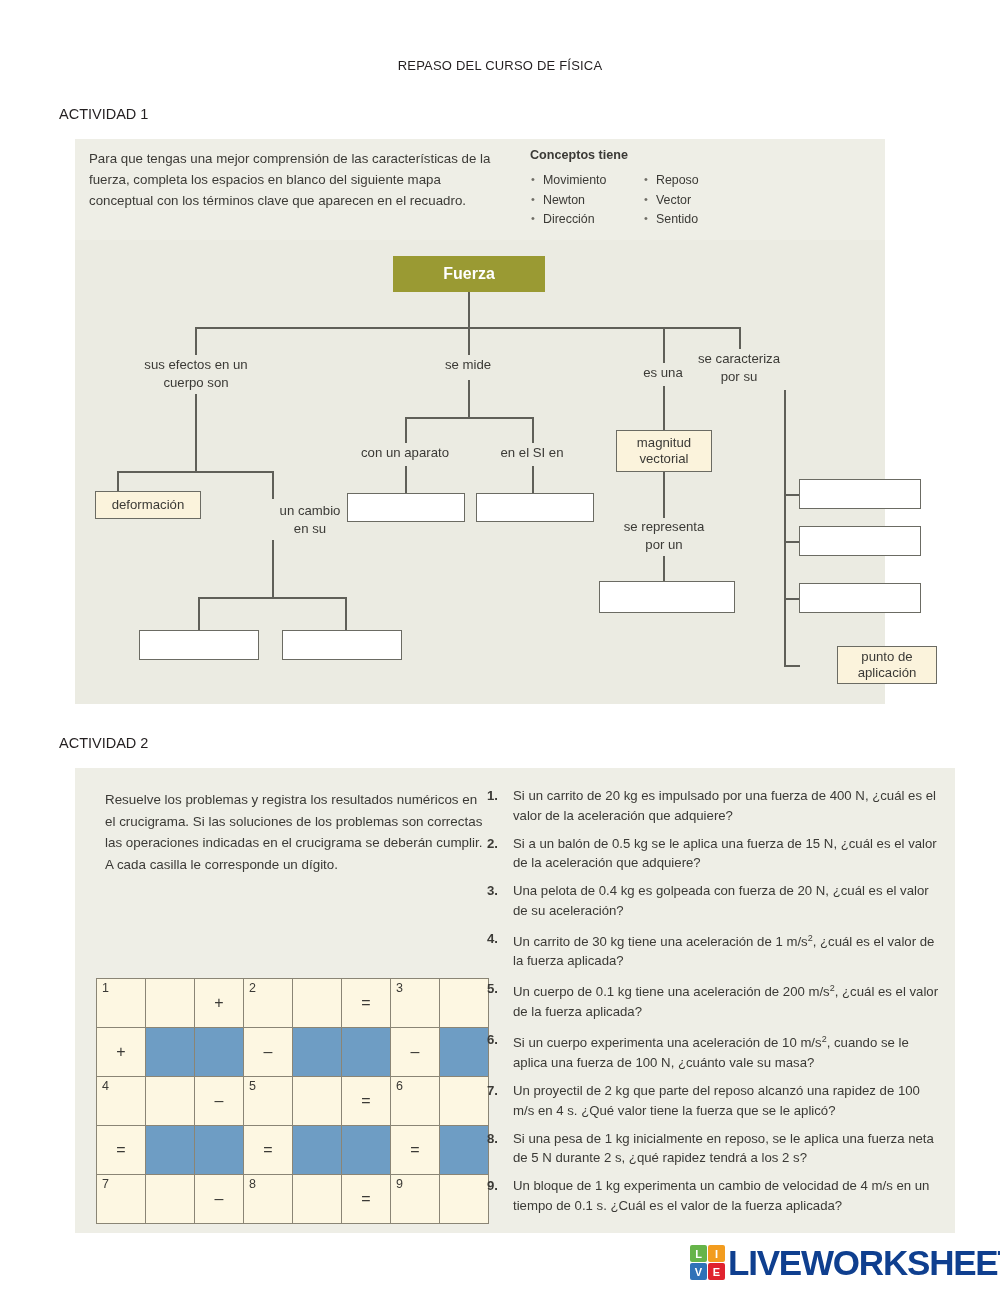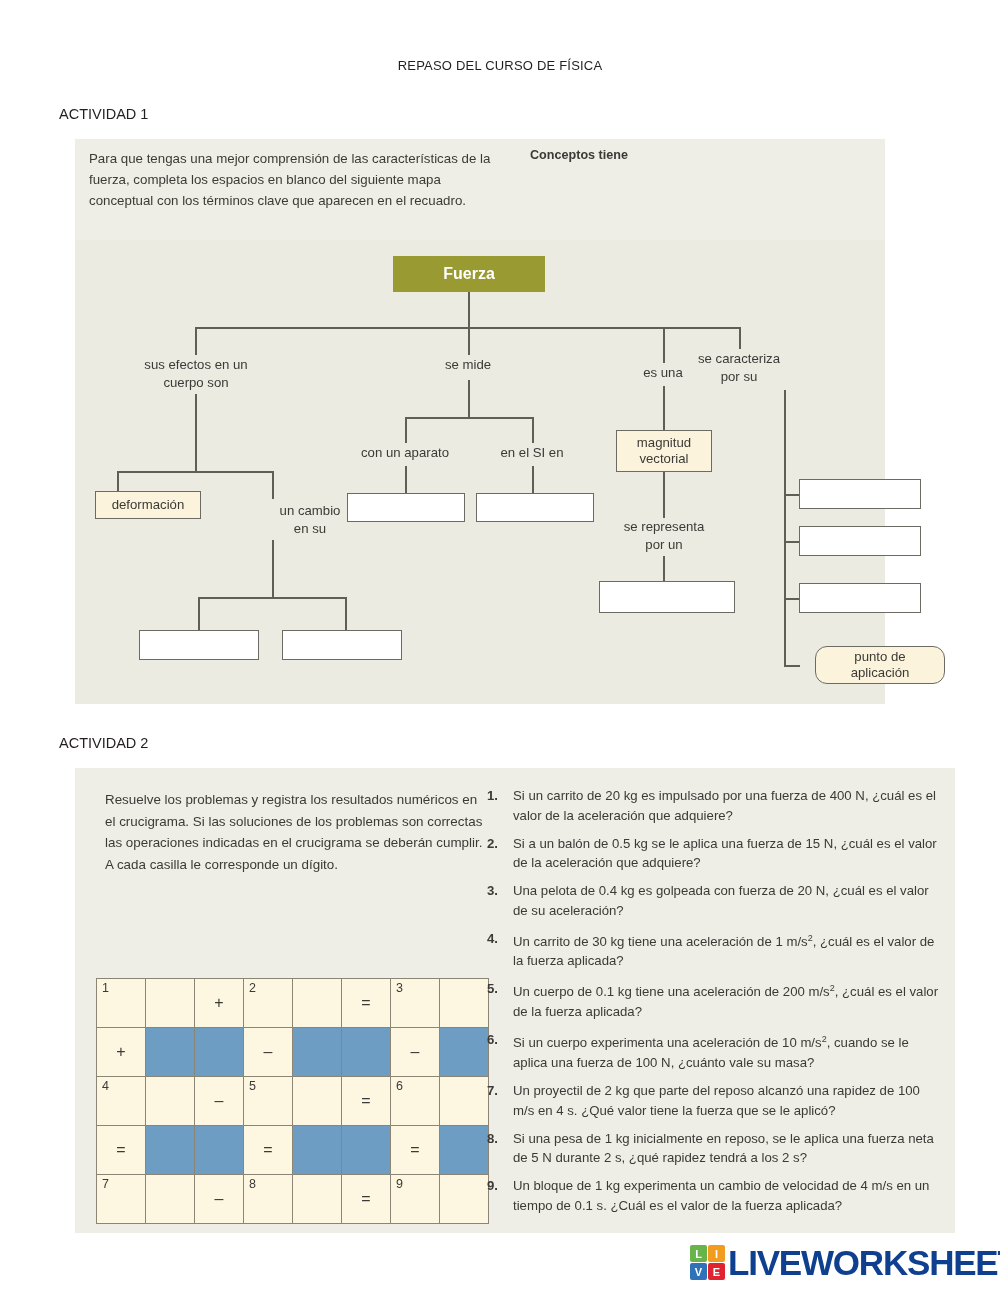--- a/index.html
+++ b/index.html
@@ -158,20 +158,30 @@
 
 <div id="act1-panel"></div>
 
 <div id="act1-intro">
   <p>Para que tengas una mejor comprensión de las características de la fuerza, completa los espacios en blanco del siguiente mapa conceptual con los términos clave que aparecen en el recuadro.</p>
 </div>
 
 <div id="concepts-box">
   <div class="ck-title">Conceptos tiene</div>
   <div class="ck-cols">
+    <div class="ck-col">
+      <div class="ck-item">Movimiento</div>
+      <div class="ck-item">Newton</div>
+      <div class="ck-item">Dirección</div>
+    </div>
+    <div class="ck-col">
+      <div class="ck-item">Reposo</div>
+      <div class="ck-item">Vector</div>
+      <div class="ck-item">Sentido</div>
+    </div>
   </div>
 </div>
 
 <div id="map">
 
   <div class="node root" style="left:318px;top:16px;width:152px;height:36px;">Fuerza</div>
 
   <div class="ln lnv" style="left:393px;top:52px;height:36px;"></div>
 
   <div class="ln lnh" style="left:120px;top:87px;width:545px;"></div>
@@ -226,21 +236,21 @@
 
   <div class="ln lnv" style="left:709px;top:150px;height:276px;"></div>
   <div class="ln lnh" style="left:709px;top:254px;width:16px;"></div>
   <div class="ln lnh" style="left:709px;top:301px;width:16px;"></div>
   <div class="ln lnh" style="left:709px;top:358px;width:16px;"></div>
   <div class="ln lnh" style="left:709px;top:425px;width:16px;"></div>
 
   <div class="node" style="left:724px;top:239px;width:122px;height:30px;"></div>
   <div class="node" style="left:724px;top:286px;width:122px;height:30px;"></div>
   <div class="node" style="left:724px;top:343px;width:122px;height:30px;"></div>
-  <div class="node filled txt" style="left:740px;top:406px;width:130px;height:38px;border-radius:12px;">punto de<br>aplicación</div>
+  <div class="node filled txt" style="left:762px;top:406px;width:100px;height:38px;">punto de<br>aplicación</div>
 </div>
 
 <div class="activity-label" id="act2-label">ACTIVIDAD 2</div>
 
 <div id="act2-panel"></div>
 
 <div id="act2-head">
   <p>Resuelve los problemas y registra los resultados numéricos en el crucigrama. Si las soluciones de los problemas son correctas las operaciones indicadas en el crucigrama se deberán cumplir. A cada casilla le corresponde un dígito.</p>
 </div>
 

